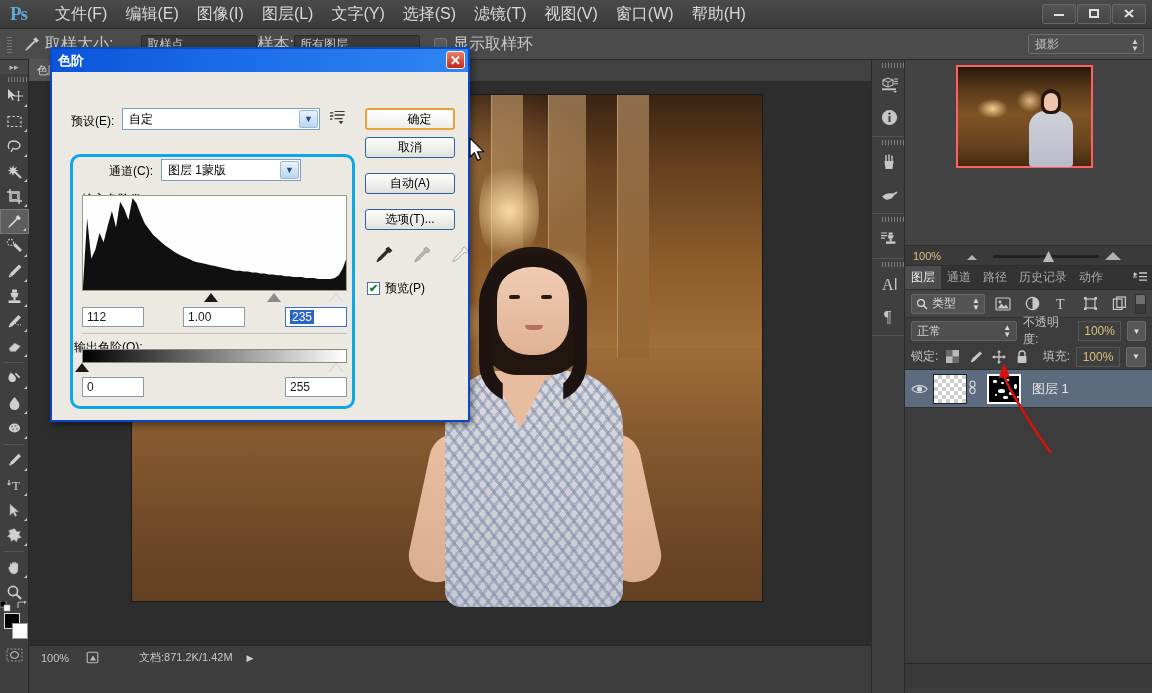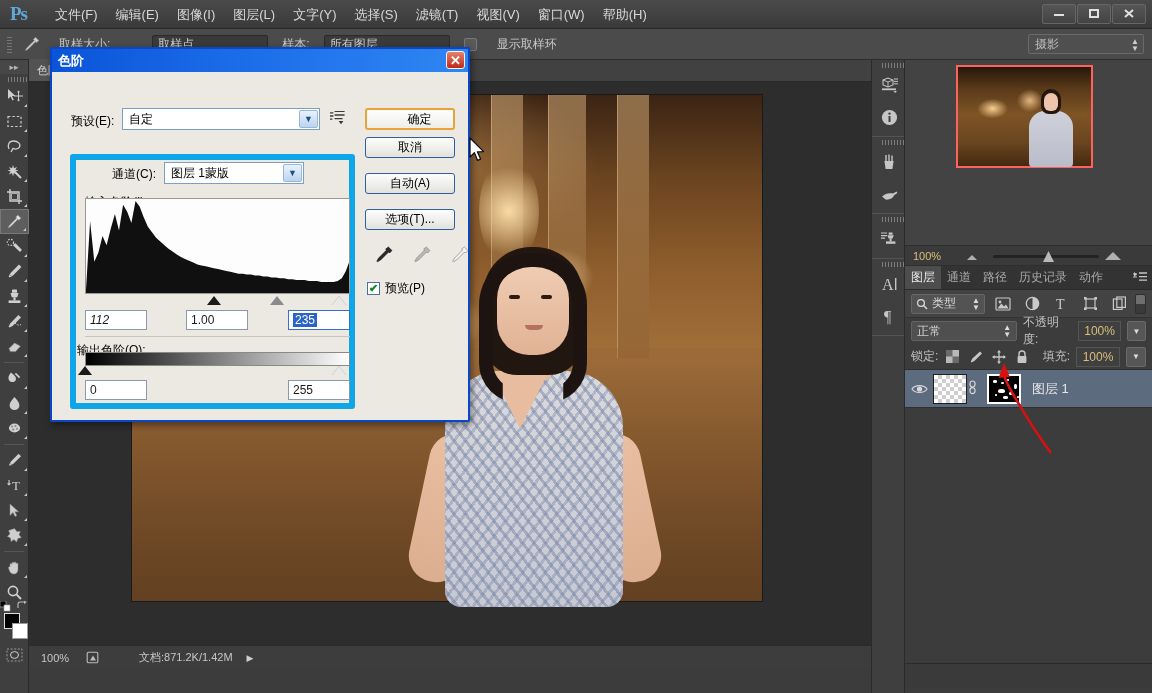--- a/index.html
+++ b/index.html
@@ -22,42 +22,42 @@
     background: linear-gradient(#4a4a4a, #3a3a3a);
     border-bottom: 1px solid #2a2a2a;
   }
   #ps-logo {
     position: absolute; left: 10px; top: 3px;
     color: #5fa8d8; font-size: 19px; font-weight: bold;
     font-family: "Liberation Serif", serif; letter-spacing: -1px;
   }
   .menu-list { position: absolute; left: 46px; top: 0; height: 29px; display: flex; align-items: center; }
   .menu-item {
-    color: #d8d8d8; font-size: 13px; padding: 4px 9px; cursor: default; white-space: nowrap;
+    color: #d8d8d8; font-size: 16px; padding: 4px 9px; cursor: default; white-space: nowrap;
   }
   .win-btns { position: absolute; right: 6px; top: 4px; display: flex; gap: 1px; }
   .win-btn {
     width: 34px; height: 20px;
     background: linear-gradient(#555, #444);
     border: 1px solid #666; border-radius: 2px;
     color: #e0e0e0; font-size: 11px;
     display: flex; align-items: center; justify-content: center;
   }
 
   
   #optionsbar {
     position: absolute; left: 0; top: 29px; width: 1152px; height: 31px;
     background: #4b4b4b; border-bottom: 1px solid #2c2c2c;
     display: flex; align-items: center;
   }
   .grip { width: 9px; height: 20px; margin: 0 5px;
     background-image: repeating-linear-gradient(to bottom, #777 0 1px, transparent 1px 3px);
     background-size: 5px 100%; background-repeat: no-repeat; background-position: 2px 3px; }
   .opt-tool-icon { width: 26px; height: 26px; display:flex; align-items:center; justify-content:center; }
-  .opt-lbl { color: #c9c9c9; font-size: 12px; margin: 0 14px; }
+  .opt-lbl { color: #c9c9c9; font-size: 16px; margin: 0 0; }
   .opt-field {
     background: #3a3a3a; border: 1px solid #2a2a2a; border-radius: 2px;
     height: 19px; color: #cfcfcf; font-size: 12px;
     display: flex; align-items: center; padding: 0 5px;
   }
   .opt-chk { width: 13px; height: 13px; background: #5a5a5a; border: 1px solid #787878; border-radius: 2px; }
   #showring-wrap { display:flex; align-items:center; gap:6px; margin-left: 14px; }
   #preset-picker {
     position: absolute; right: 8px; top: 5px; width: 116px; height: 20px;
     background: #4f4f4f; border: 1px solid #6a6a6a; border-radius: 2px;
@@ -334,21 +334,21 @@
     display:flex;align-items:center;justify-content:center; color:#1a4f8a; font-size: 9px;
   }
   .dlg-btn {
     background: linear-gradient(#fdfdfd, #e2e2dc); border: 1px solid #2f5f9f; border-radius: 3px;
     color: #000; font-size: 12px; display:flex;align-items:center;justify-content:center;
     height: 21px;
   }
   .dlg-btn.primary { border: 2px solid #e8a33a; background: linear-gradient(#fefefe, #eeeee8); padding-left: 19px; }
   #group-box {
     position: absolute; left: 18px; top: 82px; width: 285px; height: 255px;
-    border: 6px solid #0ea5e9; border-radius: 3px;
+    border: 3px solid #0ea5e9; border-radius: 10px;
   }
   #hist-box {
     position: absolute; left: 9px; top: 38px; width: 265px; height: 96px;
     background: #fdfdfd; border: 1px solid #9a9a94;
   }
   #hist-svg { display: block; }
   .slider-tri { position: absolute; width: 0; height: 0;
     border-left: 7px solid transparent; border-right: 7px solid transparent; }
   .numfield {
     position: absolute; background: #fff; border: 1px solid #8a9aaa;
@@ -913,21 +913,21 @@
         <div id="hist-box">
           <svg id="hist-svg" width="263" height="94" viewBox="0 0 263 94" preserveAspectRatio="none">
             <polygon id="hist-poly" fill="#101010" points="0,94 0.0,90.3 4.1,22.2 8.3,62.7 12.4,53.5 16.5,37.0 20.6,46.2 24.8,29.6 28.9,14.9 33.0,31.4 37.1,5.7 41.3,13.0 45.4,24.1 49.5,2.0 53.6,7.5 57.8,18.6 61.9,27.8 66.0,33.3 70.1,38.8 74.3,42.5 78.4,46.2 82.5,49.8 86.6,52.6 90.8,55.4 94.9,58.1 99.0,60.0 103.1,61.8 107.3,63.6 111.4,65.5 115.5,66.4 119.6,67.3 123.8,68.2 127.9,69.2 132.0,70.1 136.1,71.0 140.3,71.9 144.4,72.8 148.5,73.8 152.6,74.7 156.8,74.7 160.9,75.6 165.0,75.6 169.1,76.5 173.3,76.5 177.4,77.4 181.5,77.4 185.6,78.4 189.8,78.4 193.9,79.3 198.0,79.3 202.1,80.2 206.3,80.2 210.4,81.1 214.5,81.1 218.7,81.1 222.8,82.0 226.9,82.0 231.0,82.0 235.2,83.0 239.3,83.0 243.4,83.0 247.5,83.0 251.7,82.0 255.8,79.3 259.9,71.9 263.0,63.6 263,94"></polygon>
           </svg>
         </div>
 
         <div class="slider-tri" style="left:131px;top:136px;border-bottom:9px solid #1a1a1a;"></div>
         <div class="slider-tri" style="left:194px;top:136px;border-bottom:9px solid #8a8a8a;"></div>
         <div class="slider-tri" style="left:256px;top:136px;border-bottom:9px solid #e8e8e8;filter:drop-shadow(0 0 .6px #777);"></div>
 
-        <div class="numfield" style="left:9px;top:150px;font-style:italic;">112</div>
+        <div class="numfield" style="left:9px;top:150px;">112</div>
         <div class="numfield" style="left:110px;top:150px;">1.00</div>
         <div class="numfield" style="left:212px;top:150px;border:1px solid #3a6fc8;">
           <span id="num-white-sel">235</span>
         </div>
 
         <div style="position:absolute;left:9px;top:176px;width:265px;height:1px;background:#c6c4bd;"></div>
 
         <div class="dl-label" style="position:absolute;left:1px;top:182px;">输出色阶(O):</div>
 
         <div id="gradbar"></div>

